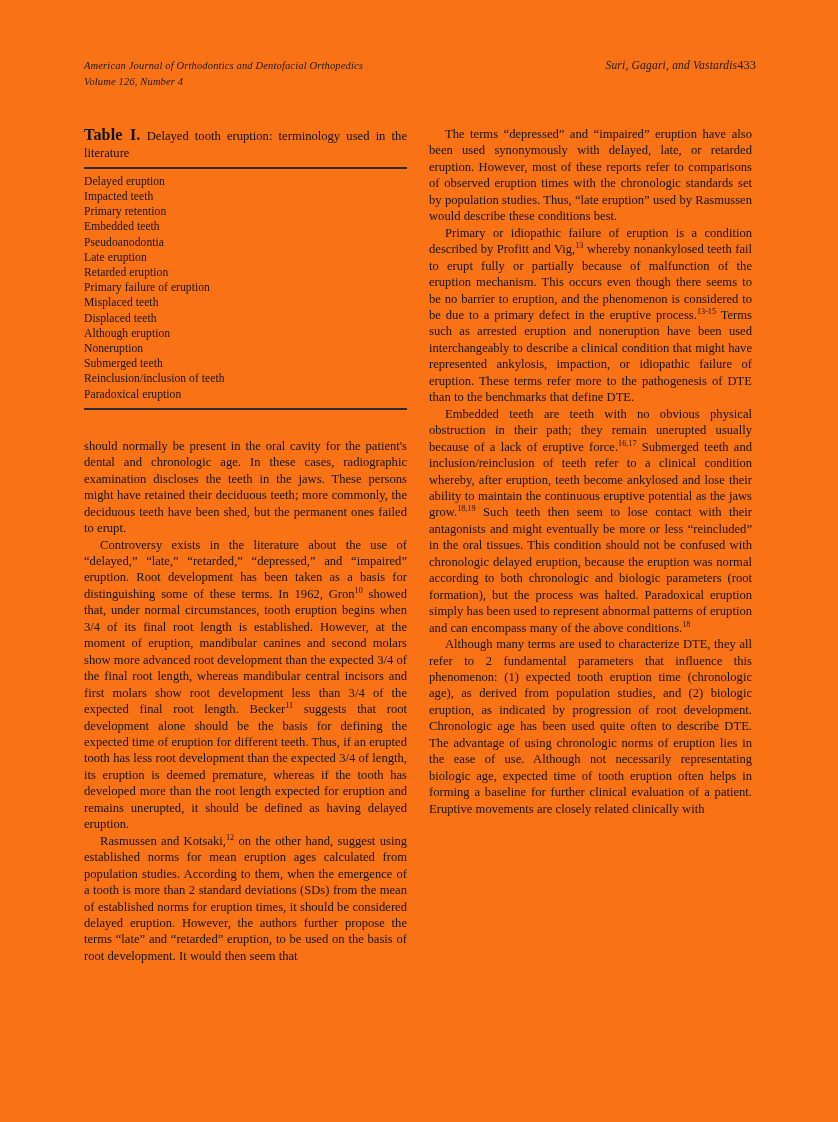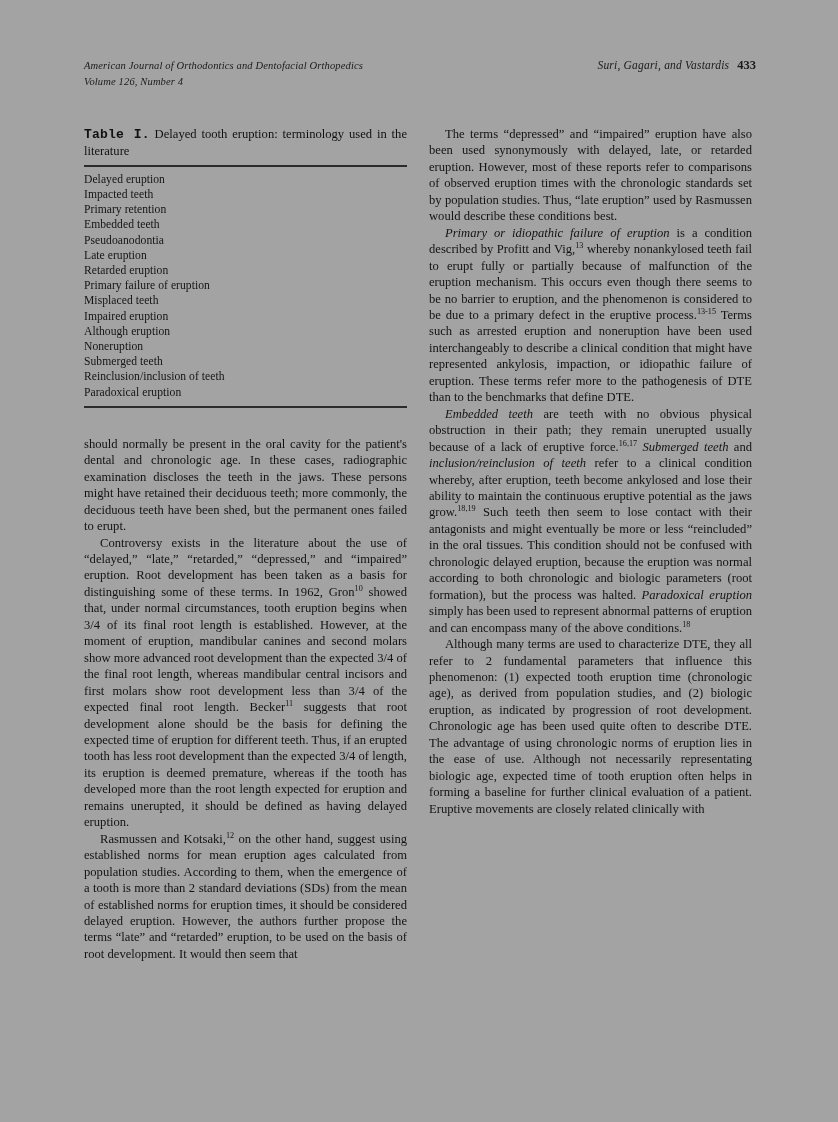--- a/index.html
+++ b/index.html
@@ -15,21 +15,21 @@
     font-family: "Liberation Serif", "DejaVu Serif", serif;
     color: #111111;
     overflow: hidden;
   }
 
   .page {
     position: absolute;
     left: 0; top: 0;
     width: 838px;
     height: 1122px;
-    background: #a3a3a3;
+    background: #f97316;
   }
 
   
   .running-head {
     position: absolute;
     left: 84px;
     top: 58px;
     width: 672px;
     height: 34px;
   }
@@ -55,24 +55,23 @@
     font-size: 11.5px;
     line-height: 15.5px;
     color: #1a1a1a;
   }
   .rh-authors {
     font-style: italic;
     letter-spacing: 0.2px;
     text-align: center;
   }
   .rh-pageno {
-    font-weight: bold;
+    font-weight: normal;
     font-style: normal;
     font-size: 12.5px;
-    margin-left: 8px;
     letter-spacing: 0;
   }
 
   
   .col {
     position: absolute;
     top: 126px;
     width: 323px;
   }
   .col-left  { left: 84px; }
@@ -86,42 +85,42 @@
     text-justify: inter-word;
     color: #131313;
     word-spacing: 0.1px;
   }
   p.body.indent {
     text-indent: 16px;
   }
   p.body + p.body {
     margin-top: 0;
   }
-  .it { font-style: italic; }
+  .it { }
   sup {
     font-size: 8.2px;
     vertical-align: super;
     line-height: 0;
   }
 
   
   .table-block {
     margin: 0 0 12px 0;
   }
   .table-caption {
     font-size: 12.6px;
     line-height: 17.4px;
     text-align: justify;
     color: #111111;
     margin: 0 0 4px 0;
   }
   .table-caption .tlabel {
     font-weight: bold;
-    font-family: Liberation Mono, monospace;
-    font-size: 13px;
+    font-family: Liberation Serif, serif;
+    font-size: 16px;
     letter-spacing: 0.2px;
   }
   .table-caption .tcaptxt {
     font-family: "Liberation Serif", "DejaVu Serif", serif;
   }
   .rule-top {
     border: 0;
     border-top: 2.1px solid #2b2b2b;
     margin: 3px 0 5px 0;
     height: 0;
@@ -174,21 +173,21 @@
       <ul class="term-list">
         <li>Delayed eruption</li>
         <li>Impacted teeth</li>
         <li>Primary retention</li>
         <li>Embedded teeth</li>
         <li>Pseudoanodontia</li>
         <li>Late eruption</li>
         <li>Retarded eruption</li>
         <li>Primary failure of eruption</li>
         <li>Misplaced teeth</li>
-        <li>Impaired eruption</li>
+        <li>Displaced teeth</li>
         <li>Although eruption</li>
         <li>Noneruption</li>
         <li>Submerged teeth</li>
         <li>Reinclusion/inclusion of teeth</li>
         <li>Paradoxical eruption</li>
       </ul>
       <hr class="rule-bottom">
     </div>
 
     <div class="spacer-after-table"></div>

